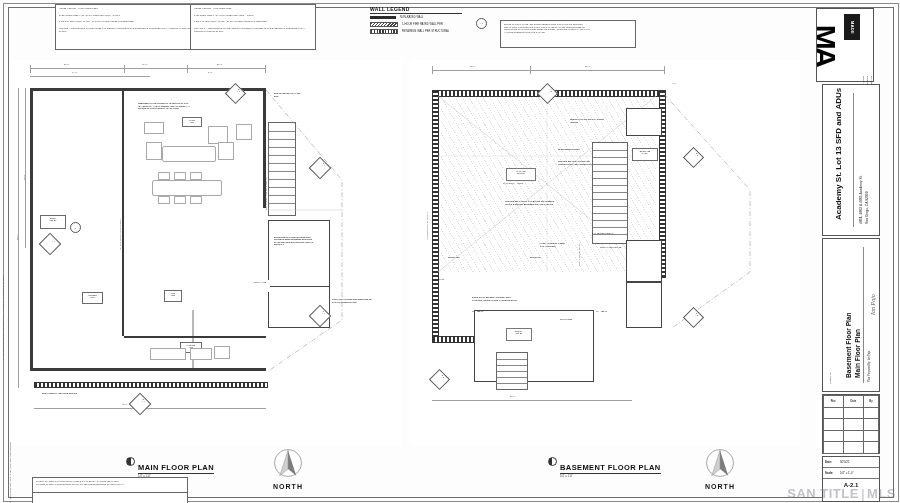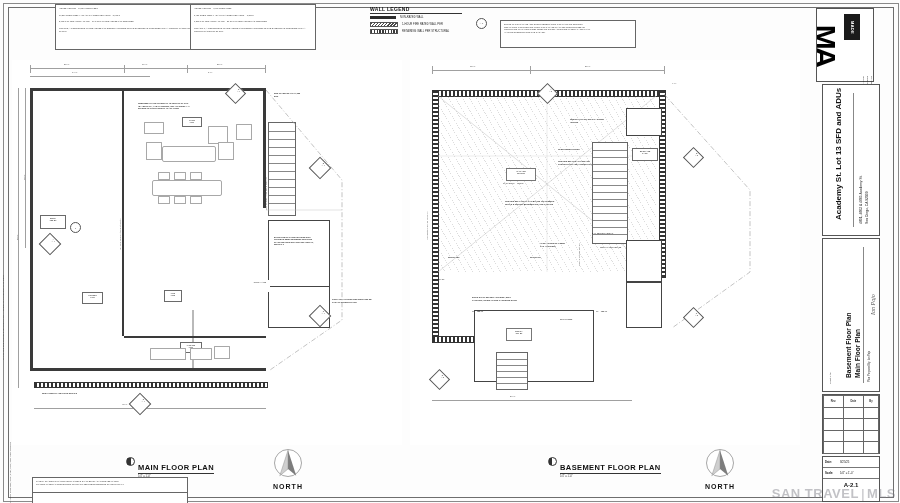--- a/index.html
+++ b/index.html
@@ -543,16 +543,16 @@
       </div>
       <div class="info-row">
         <span class="info-k">Scale:</span>
         <span class="info-v">1/4" = 1'-0"</span>
       </div>
       <div class="sheetno">A-2.1</div>
     </div>
   </div>
 
   <div class="wm">
-    <span>SAN TRAVEL</span><span class="bar">|</span><span>MLS</span>
+    <span>SAN TITLE</span><span class="bar">|</span><span>MLS</span>
   </div>
 
 </div>
 
 </body></html>

